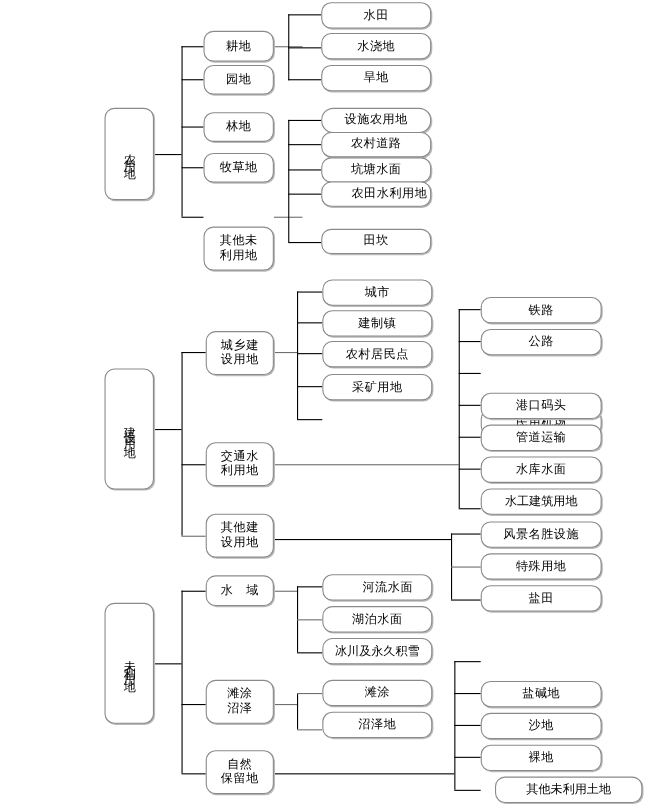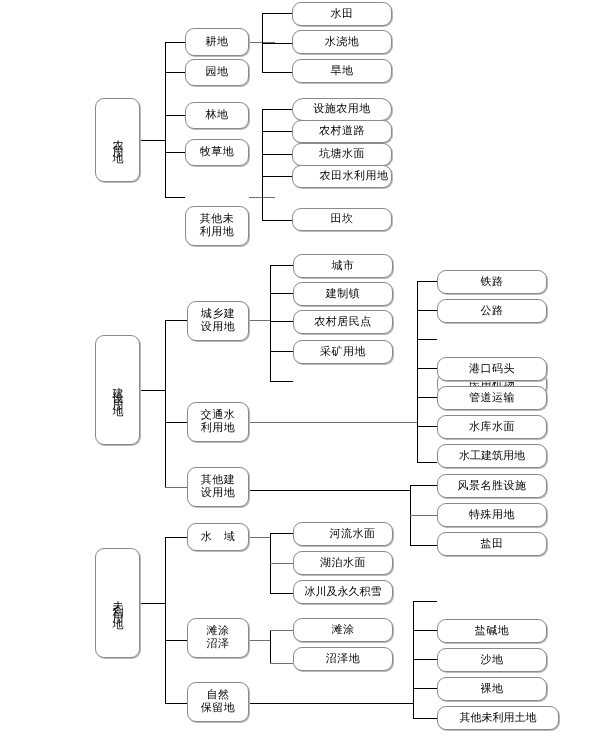--- a/index.html
+++ b/index.html
@@ -277,17 +277,17 @@
 
   <div class="node" style="left:437px;top:619px;width:110px;height:24px;">
     <span class="txt">盐碱地</span>
   </div>
   <div class="node" style="left:437px;top:648px;width:110px;height:24px;">
     <span class="txt">沙地</span>
   </div>
   <div class="node" style="left:437px;top:677px;width:110px;height:24px;">
     <span class="txt">裸地</span>
   </div>
-  <div class="node tight" style="left:437px;top:706px;width:122px;height:24px;text-align:right;">
+  <div class="node tight" style="left:450px;top:706px;width:134px;height:24px;text-align:right;">
     <span class="txt">其他未利用土地</span>
   </div>
 
 </div>
 
 </body></html>

